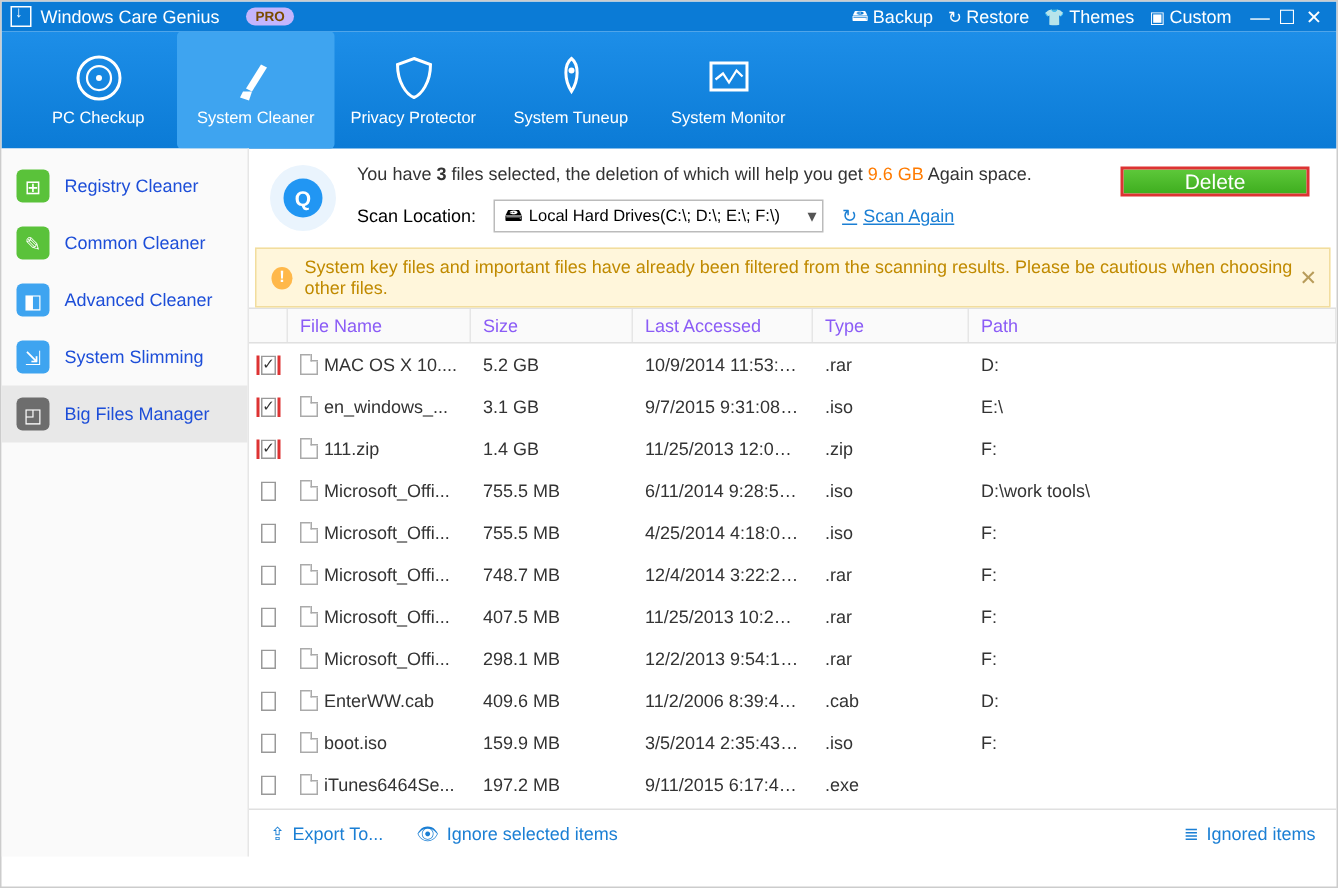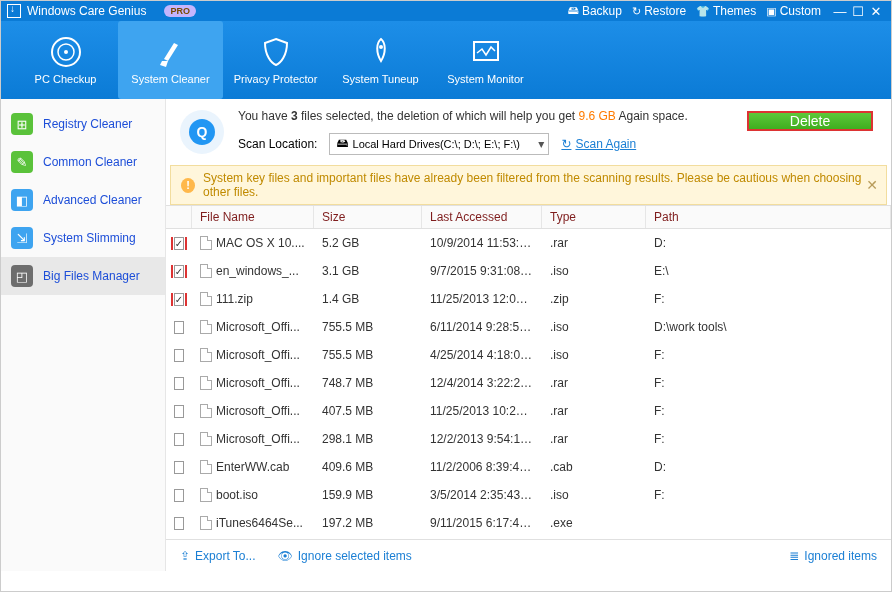--- a/index.html
+++ b/index.html
@@ -34,21 +34,21 @@
 .info1 .hl{color:#ff7b00;font-weight:normal}
 .row2{display:flex;align-items:center;margin-top:10px;gap:12px}
 .locsel{width:220px;height:22px;border:1px solid #bbb;display:flex;align-items:center;padding:0 6px;background:#fff;position:relative}
 .locsel .dd{position:absolute;right:4px;color:#555}
 .scanagain{color:#1b7fd4;text-decoration:underline;cursor:pointer;display:flex;align-items:center;gap:4px}
 .delbtn{width:126px;height:20px;background:linear-gradient(#5dc83a,#3fae1f);border:2px solid #d33;color:#fff;font-weight:normal;font-size:14px;cursor:pointer;position:absolute;right:18px;top:12px}
 .warn{background:#fff6db;border:1px solid #f2dd9e;color:#c08a00;padding:5px 10px;display:flex;align-items:center;position:relative;margin:0 4px}
 .warn .wic{width:15px;height:15px;border-radius:50%;background:#ffb84a;color:#fff;font-weight:bold;display:flex;align-items:center;justify-content:center;margin-right:8px;font-size:11px}
 .warn .close{position:absolute;right:8px;color:#b89c5a;cursor:pointer;font-size:14px}
 .thead{display:flex;border-bottom:1px solid #e0e0e0;border-top:1px solid #e0e0e0;background:#fafafa;height:24px;align-items:center}
-.thead>div{padding:0 8px;color:#7f1d1d;font-size:12px;border-right:1px solid #e6e6e6;height:100%;display:flex;align-items:center}
+.thead>div{padding:0 8px;color:#8b5cf6;font-size:12px;border-right:1px solid #e6e6e6;height:100%;display:flex;align-items:center}
 .col-chk{width:26px}
 .col-name{width:122px}
 .col-size{width:108px}
 .col-acc{width:120px}
 .col-type{width:104px}
 .col-path{flex:1}
 .rows{flex:1;overflow:hidden}
 .rows .r{display:flex;height:28px;align-items:center}
 .rows .r>div{padding:0 8px;color:#333;font-size:12px;white-space:nowrap;overflow:hidden;text-overflow:ellipsis}
 .rows .r .col-chk{display:flex;justify-content:center}

